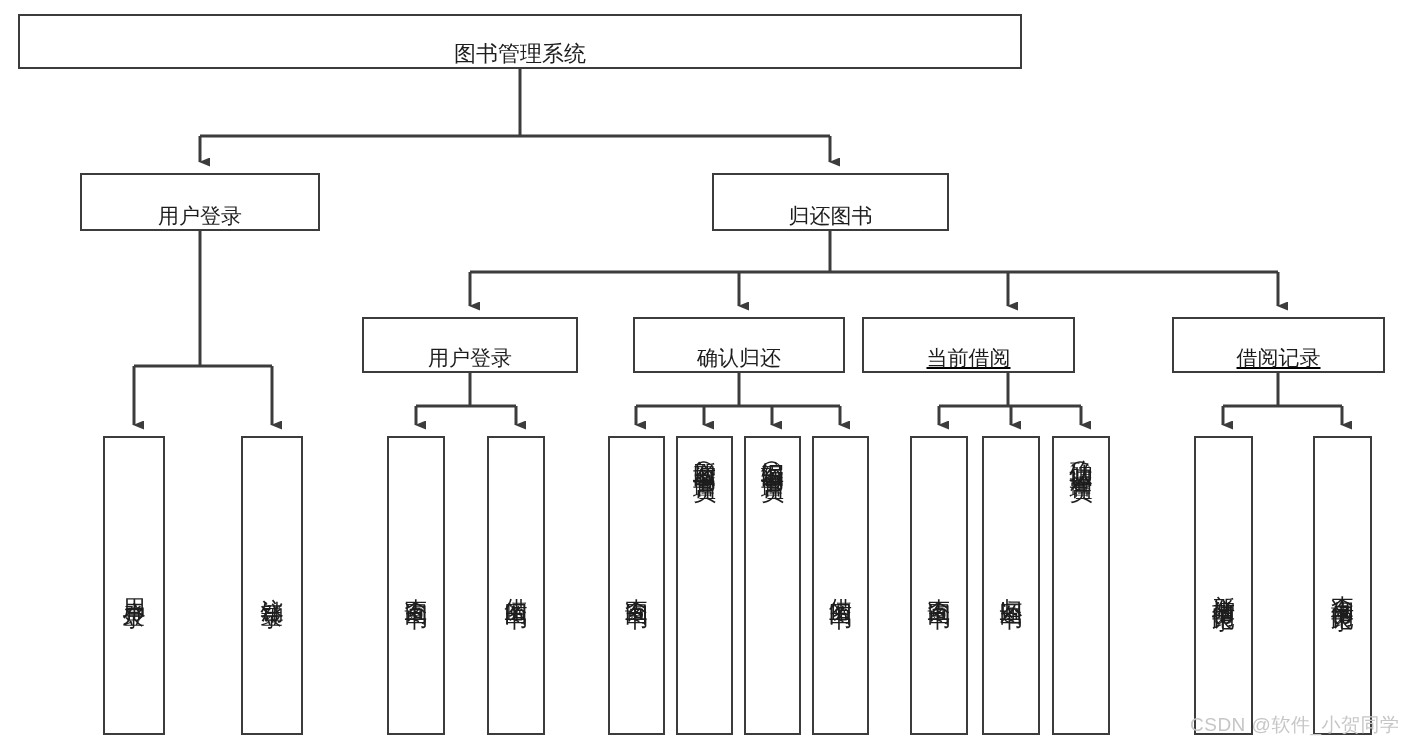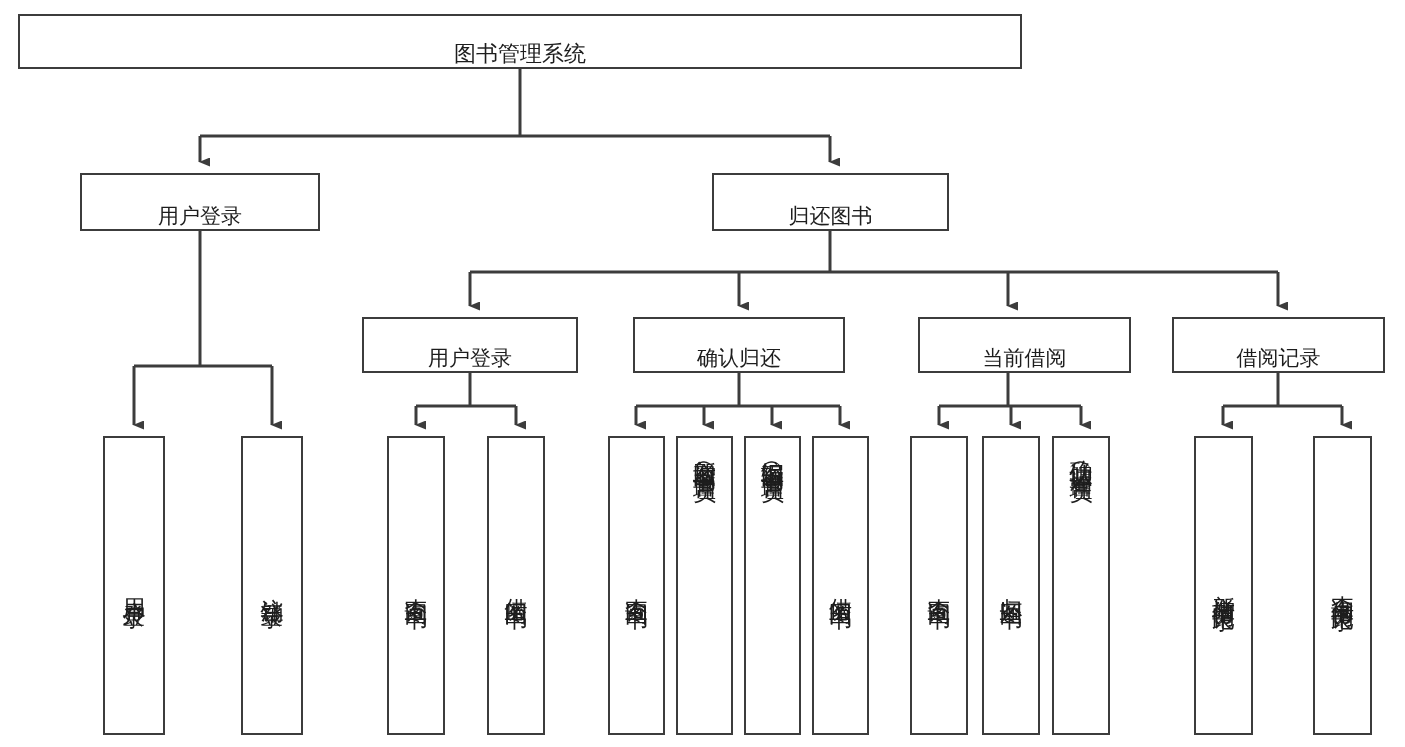--- a/index.html
+++ b/index.html
@@ -135,24 +135,24 @@
       </div>
       <div class="node-box node-level2" style="left: 712px; top: 173px; width: 237px; height: 58px;">
         <div class="node-label">归还图书</div>
       </div>
       <div class="node-box node-level3" style="left: 362px; top: 317px; width: 216px; height: 56px;">
         <div class="node-label">用户登录</div>
       </div>
       <div class="node-box node-level3" style="left: 633px; top: 317px; width: 212px; height: 56px;">
         <div class="node-label">确认归还</div>
       </div>
-      <div class="node-box node-level3" style="left: 918px; top: 317px; width: 213px; height: 56px;">
+      <div class="node-box node-level3" style="left: 862px; top: 317px; width: 213px; height: 56px; text-decoration: underline;">
         <div class="node-label">当前借阅</div>
       </div>
-      <div class="node-box node-level3" style="left: 1172px; top: 317px; width: 213px; height: 56px;">
+      <div class="node-box node-level3" style="left: 1172px; top: 317px; width: 213px; height: 56px; text-decoration: underline;">
         <div class="node-label">借阅记录</div>
       </div>
       <div class="node-box node-leaf leaf-mid" style="left: 103px; top: 436px; width: 62px; height: 299px; align-items: center; padding-top: 0px;">
         <div class="node-label">用户登录</div>
       </div>
       <div class="node-box node-leaf leaf-mid" style="left: 241px; top: 436px; width: 62px; height: 299px; align-items: center; padding-top: 0px;">
         <div class="node-label">注销登录</div>
       </div>
       <div class="node-box node-leaf leaf-mid" style="left: 387px; top: 436px; width: 58px; height: 299px; align-items: center; padding-top: 0px;">
         <div class="node-label">查询图书</div>
@@ -182,14 +182,15 @@
         <div class="node-label">确认归还（管理员）</div>
       </div>
       <div class="node-box node-leaf leaf-mid" style="left: 1194px; top: 436px; width: 59px; height: 299px; align-items: center; padding-top: 0px;">
         <div class="node-label">新增借阅记录</div>
       </div>
       <div class="node-box node-leaf leaf-mid" style="left: 1313px; top: 436px; width: 59px; height: 299px; align-items: center; padding-top: 0px;">
         <div class="node-label">查询借阅记录</div>
       </div>
     </div>
 
+  <div class="watermark" style="left: 1190px; top: 712px;">CSDN @软件_小贺同学</div>
 
 </div>
 
 </body></html>

